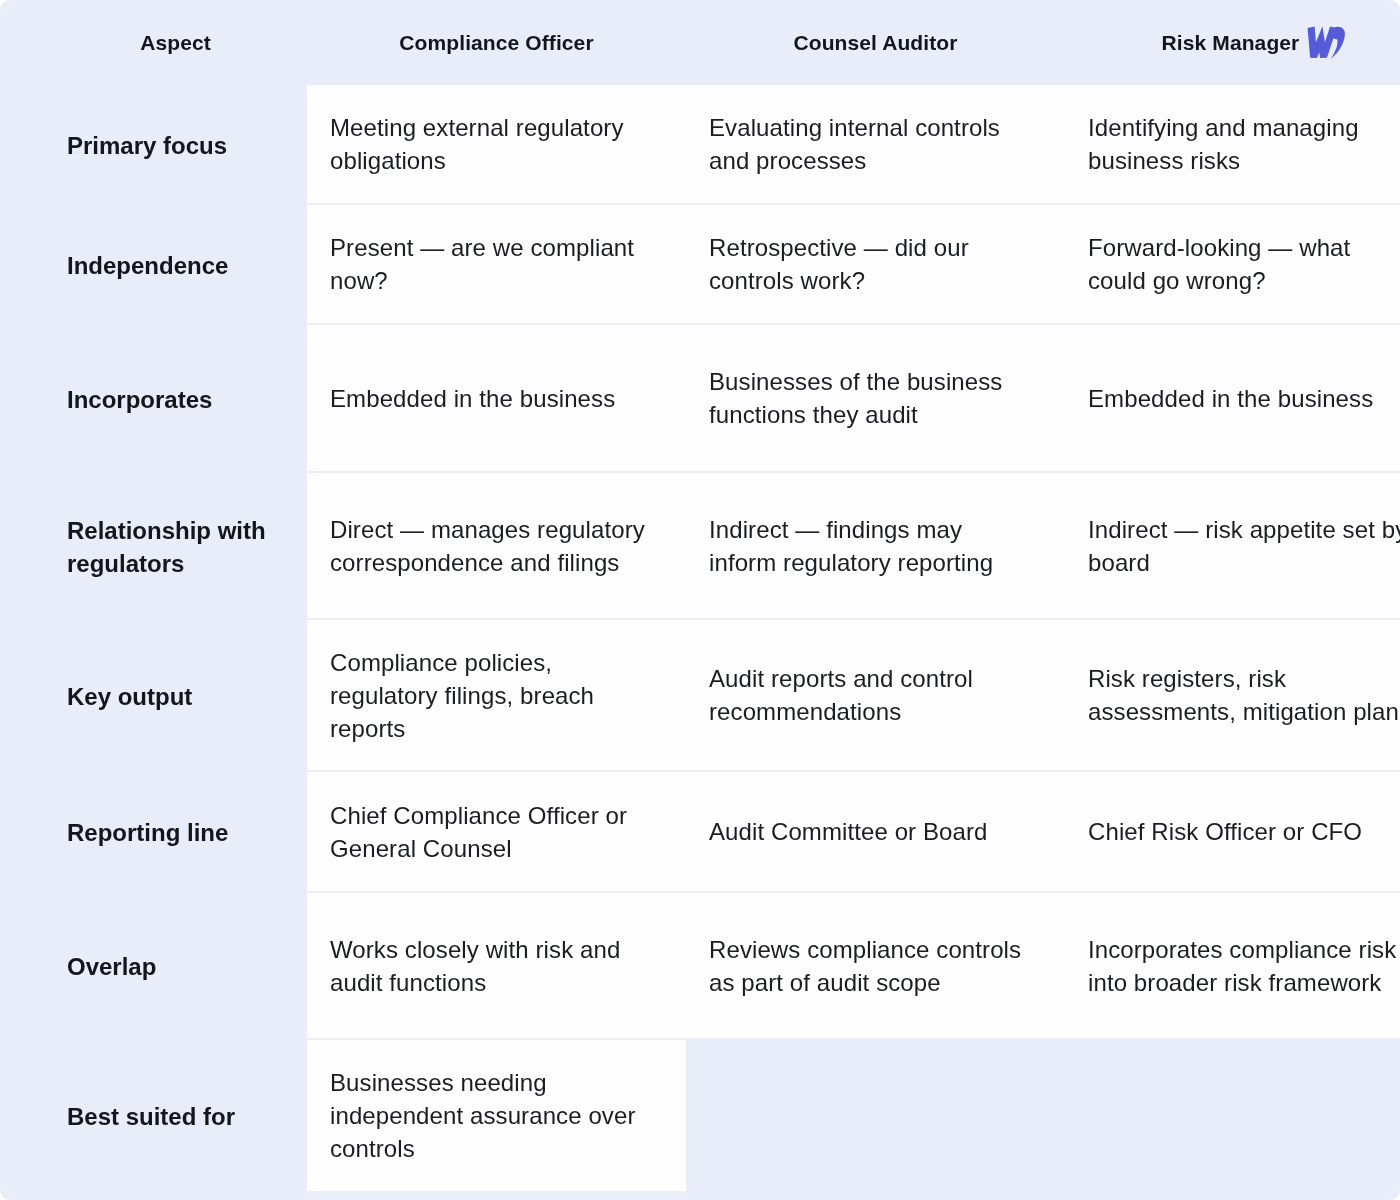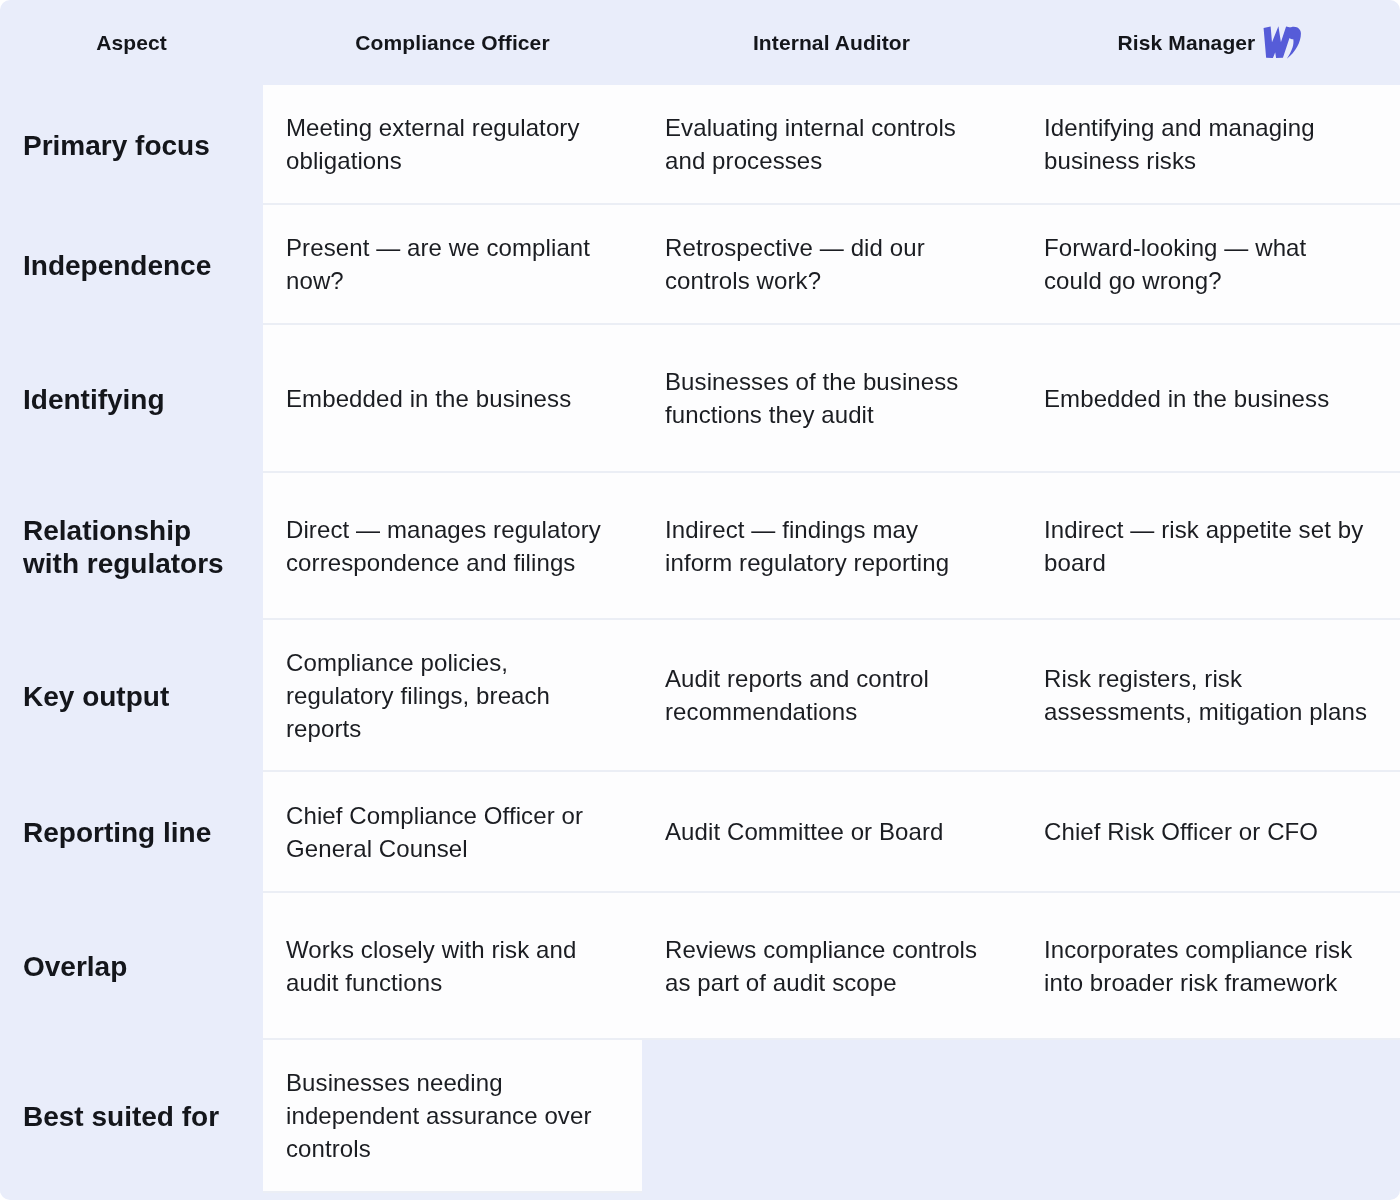--- a/index.html
+++ b/index.html
@@ -12,20 +12,21 @@
   }
   *{box-sizing:border-box;}
   html,body{margin:0;padding:0;background:#ffffff;}
   .page{
     width:1400px;height:1200px;
     background:var(--lavender);
     border-radius:10px;
     overflow:hidden;
     font-family:"Liberation Sans","DejaVu Sans",sans-serif;
     color:var(--text);
+    padding-left:44px;
   }
   .grid{
     display:grid;
     grid-template-columns:263px 379px 379px 379px;
   }
   .header-row{
     height:85px;
     align-items:center;
   }
   .th{
@@ -45,42 +46,42 @@
     flex:0 0 auto;
   }
   .row > div{
     display:flex;
     align-items:center;
   }
   .aspect-cell{
     background:var(--lavender);
     padding:10px 34px 10px 23px;
     font-weight:bold;
-    font-size:28px;
+    font-size:24px;
     line-height:33px;
   }
   .cell{
     background:var(--cellbg);
     border-bottom:2px solid var(--divider);
     padding:12px 30px 12px 23px;
     font-size:24px;
     line-height:33px;
     color:var(--bodytext);
     letter-spacing:0.1px;
   }
 </style>
 </head>
 <body>
 
 <div class="page">
 
   <div class="grid header-row">
     <div class="th">Aspect</div>
     <div class="th">Compliance Officer</div>
-    <div class="th">Internal Auditor</div>
+    <div class="th">Counsel Auditor</div>
     <div class="th th-flex">
       <span>Risk Manager</span>
       <span class="logo">
         <svg viewBox="0 0 58 44" width="48" height="42" aria-hidden="true">
           <g transform="skewX(-7) translate(8,0)">
             <path d="M7 3 L14.5 39 L20.5 17.5 L26.5 39 L34 3" fill="none" stroke="#565cd8" stroke-width="8.5"></path>
           </g>
           <path d="M47 2.5 C52 2.5 55.5 6 55.5 10.5 C55.5 20.5 49 33 38.5 41
                    C45 31 47.2 24.5 46.3 17.6
                    C41.5 17.2 38.8 14.2 38.8 10.2
@@ -97,21 +98,21 @@
     <div class="cell">Evaluating internal controls and processes</div>
     <div class="cell">Identifying and managing business risks</div>
   </div>
       <div class="grid row" style="min-height: 120px;">
     <div class="aspect-cell">Independence</div>
     <div class="cell">Present — are we compliant now?</div>
     <div class="cell">Retrospective — did our controls work?</div>
     <div class="cell">Forward-looking — what could go wrong?</div>
   </div>
       <div class="grid row" style="min-height: 148px;">
-    <div class="aspect-cell">Identifying</div>
+    <div class="aspect-cell">Incorporates</div>
     <div class="cell">Embedded in the business</div>
     <div class="cell">Businesses of the business functions they audit</div>
     <div class="cell">Embedded in the business</div>
   </div>
       <div class="grid row" style="min-height: 147px; border-radius: 22px;">
     <div class="aspect-cell">Relationship with regulators</div>
     <div class="cell">Direct — manages regulatory correspondence and filings</div>
     <div class="cell">Indirect — findings may inform regulatory reporting</div>
     <div class="cell">Indirect — risk appetite set by board</div>
   </div>

